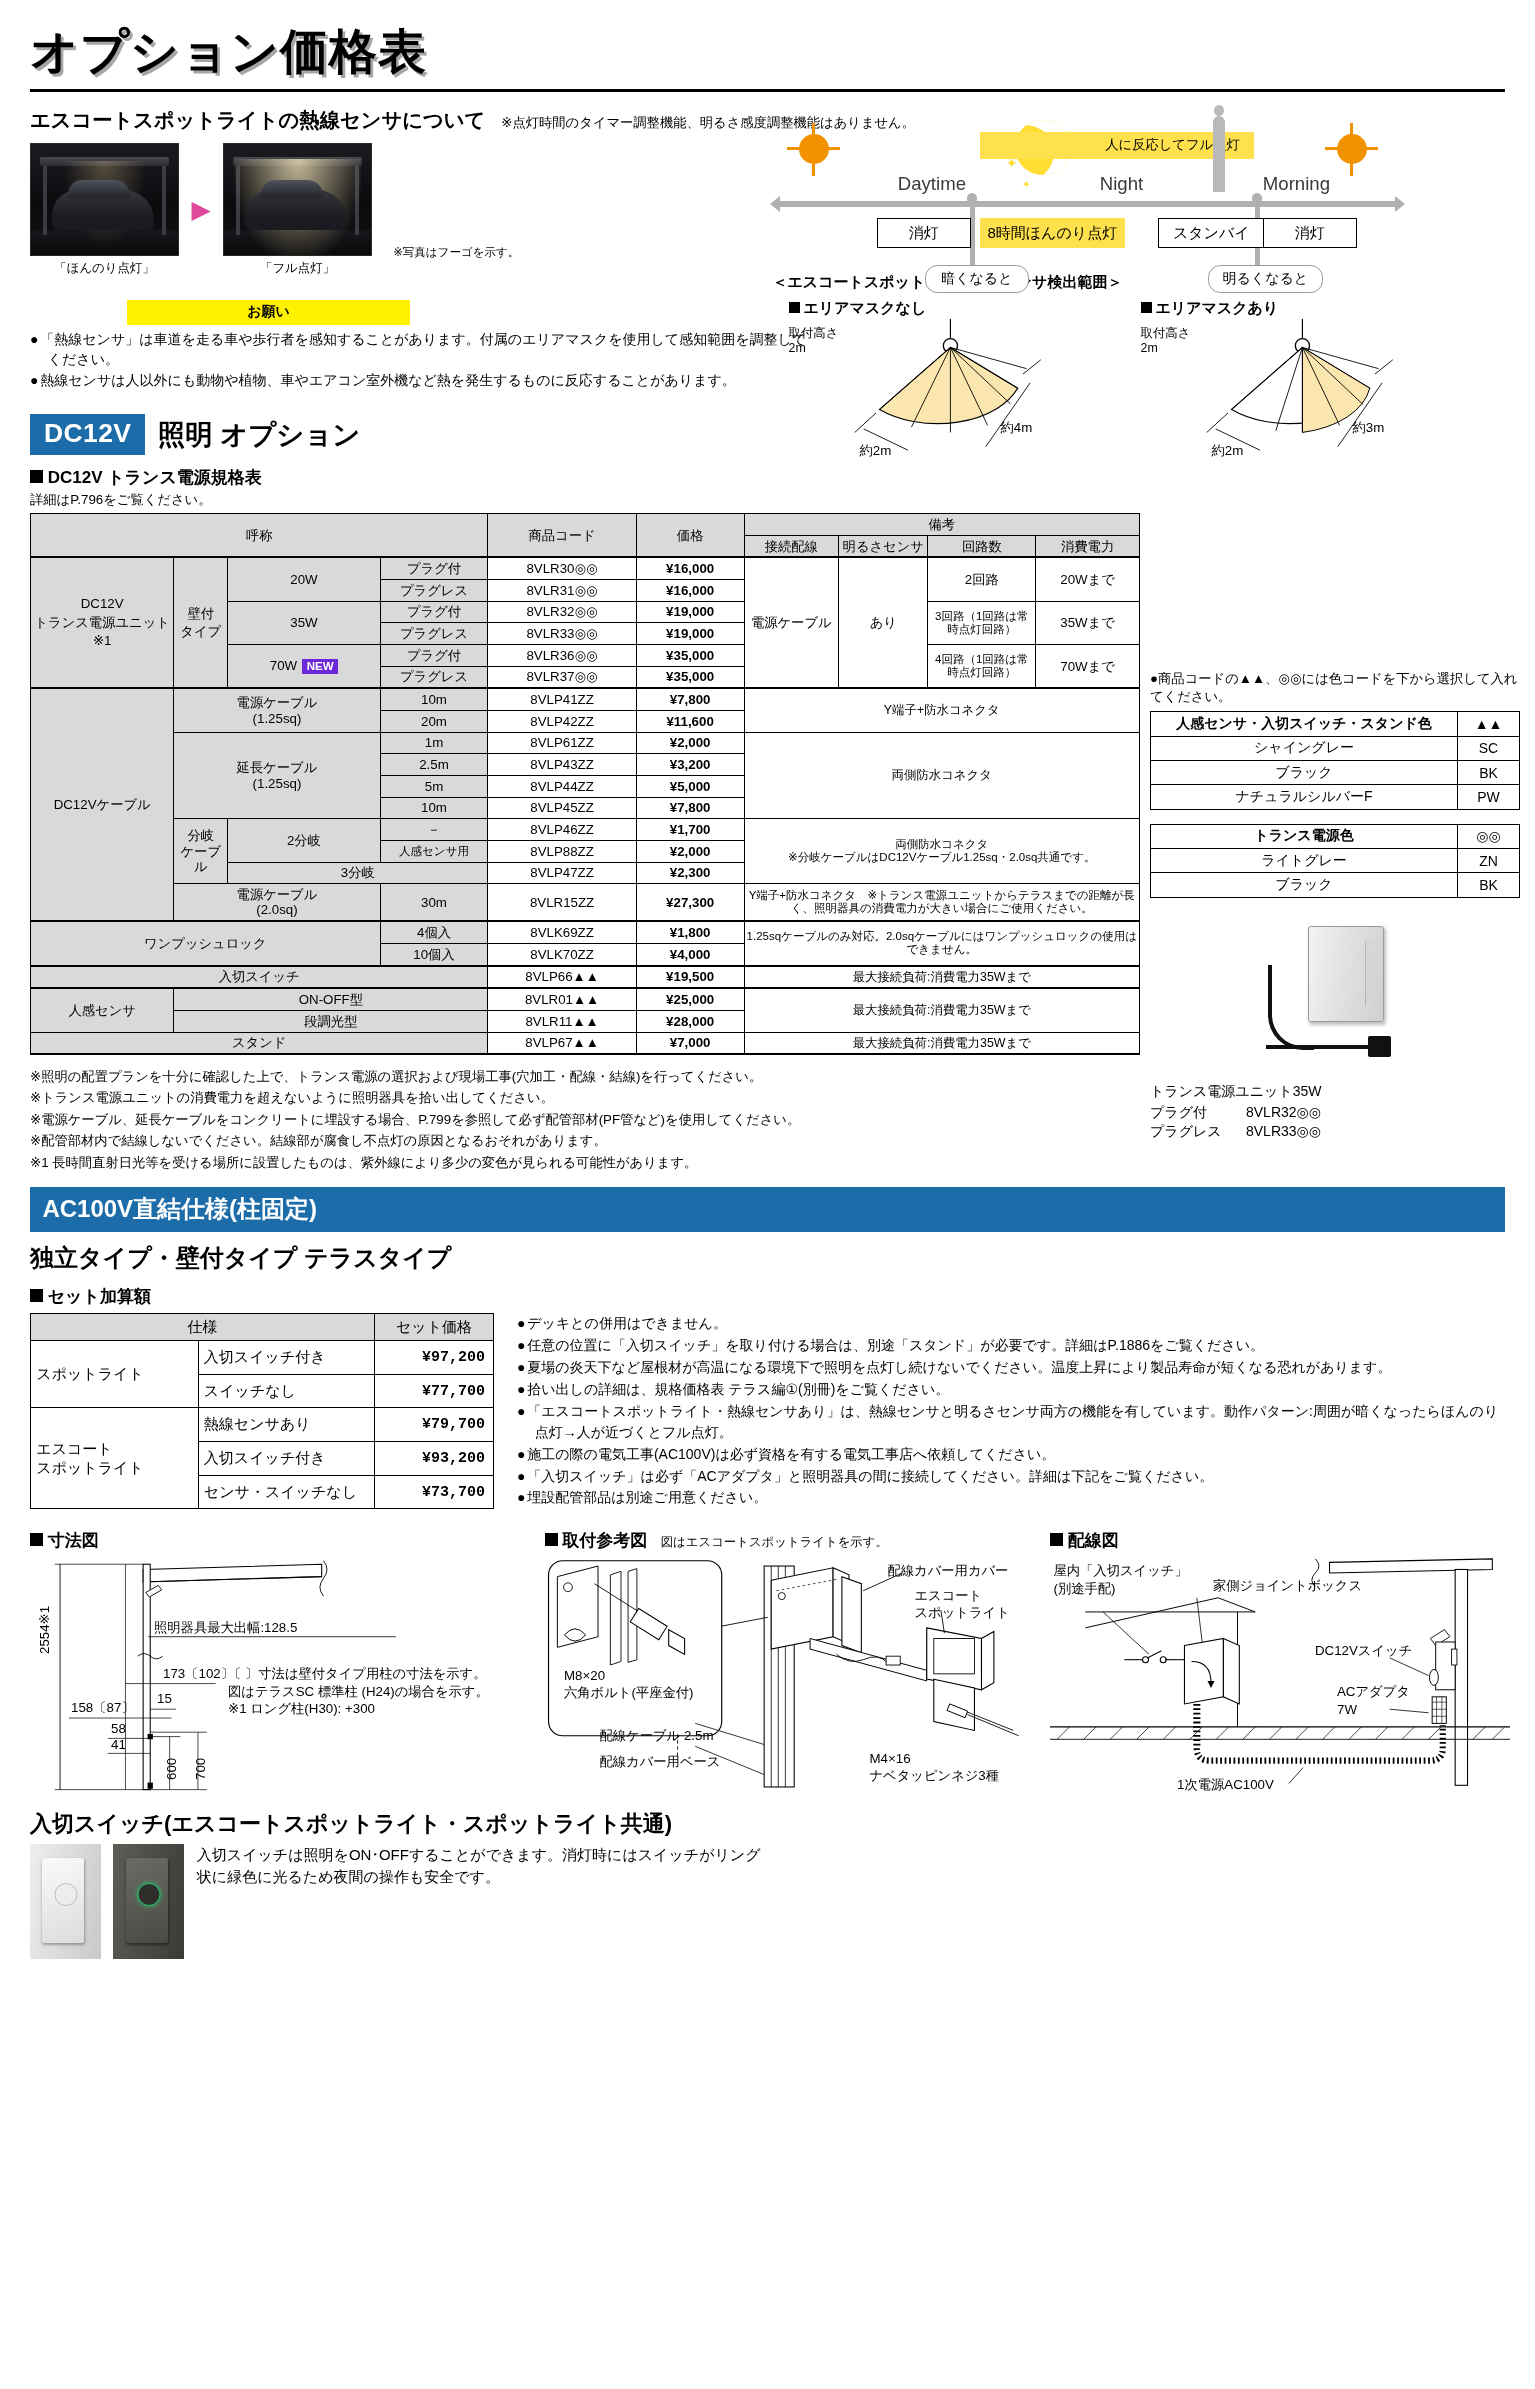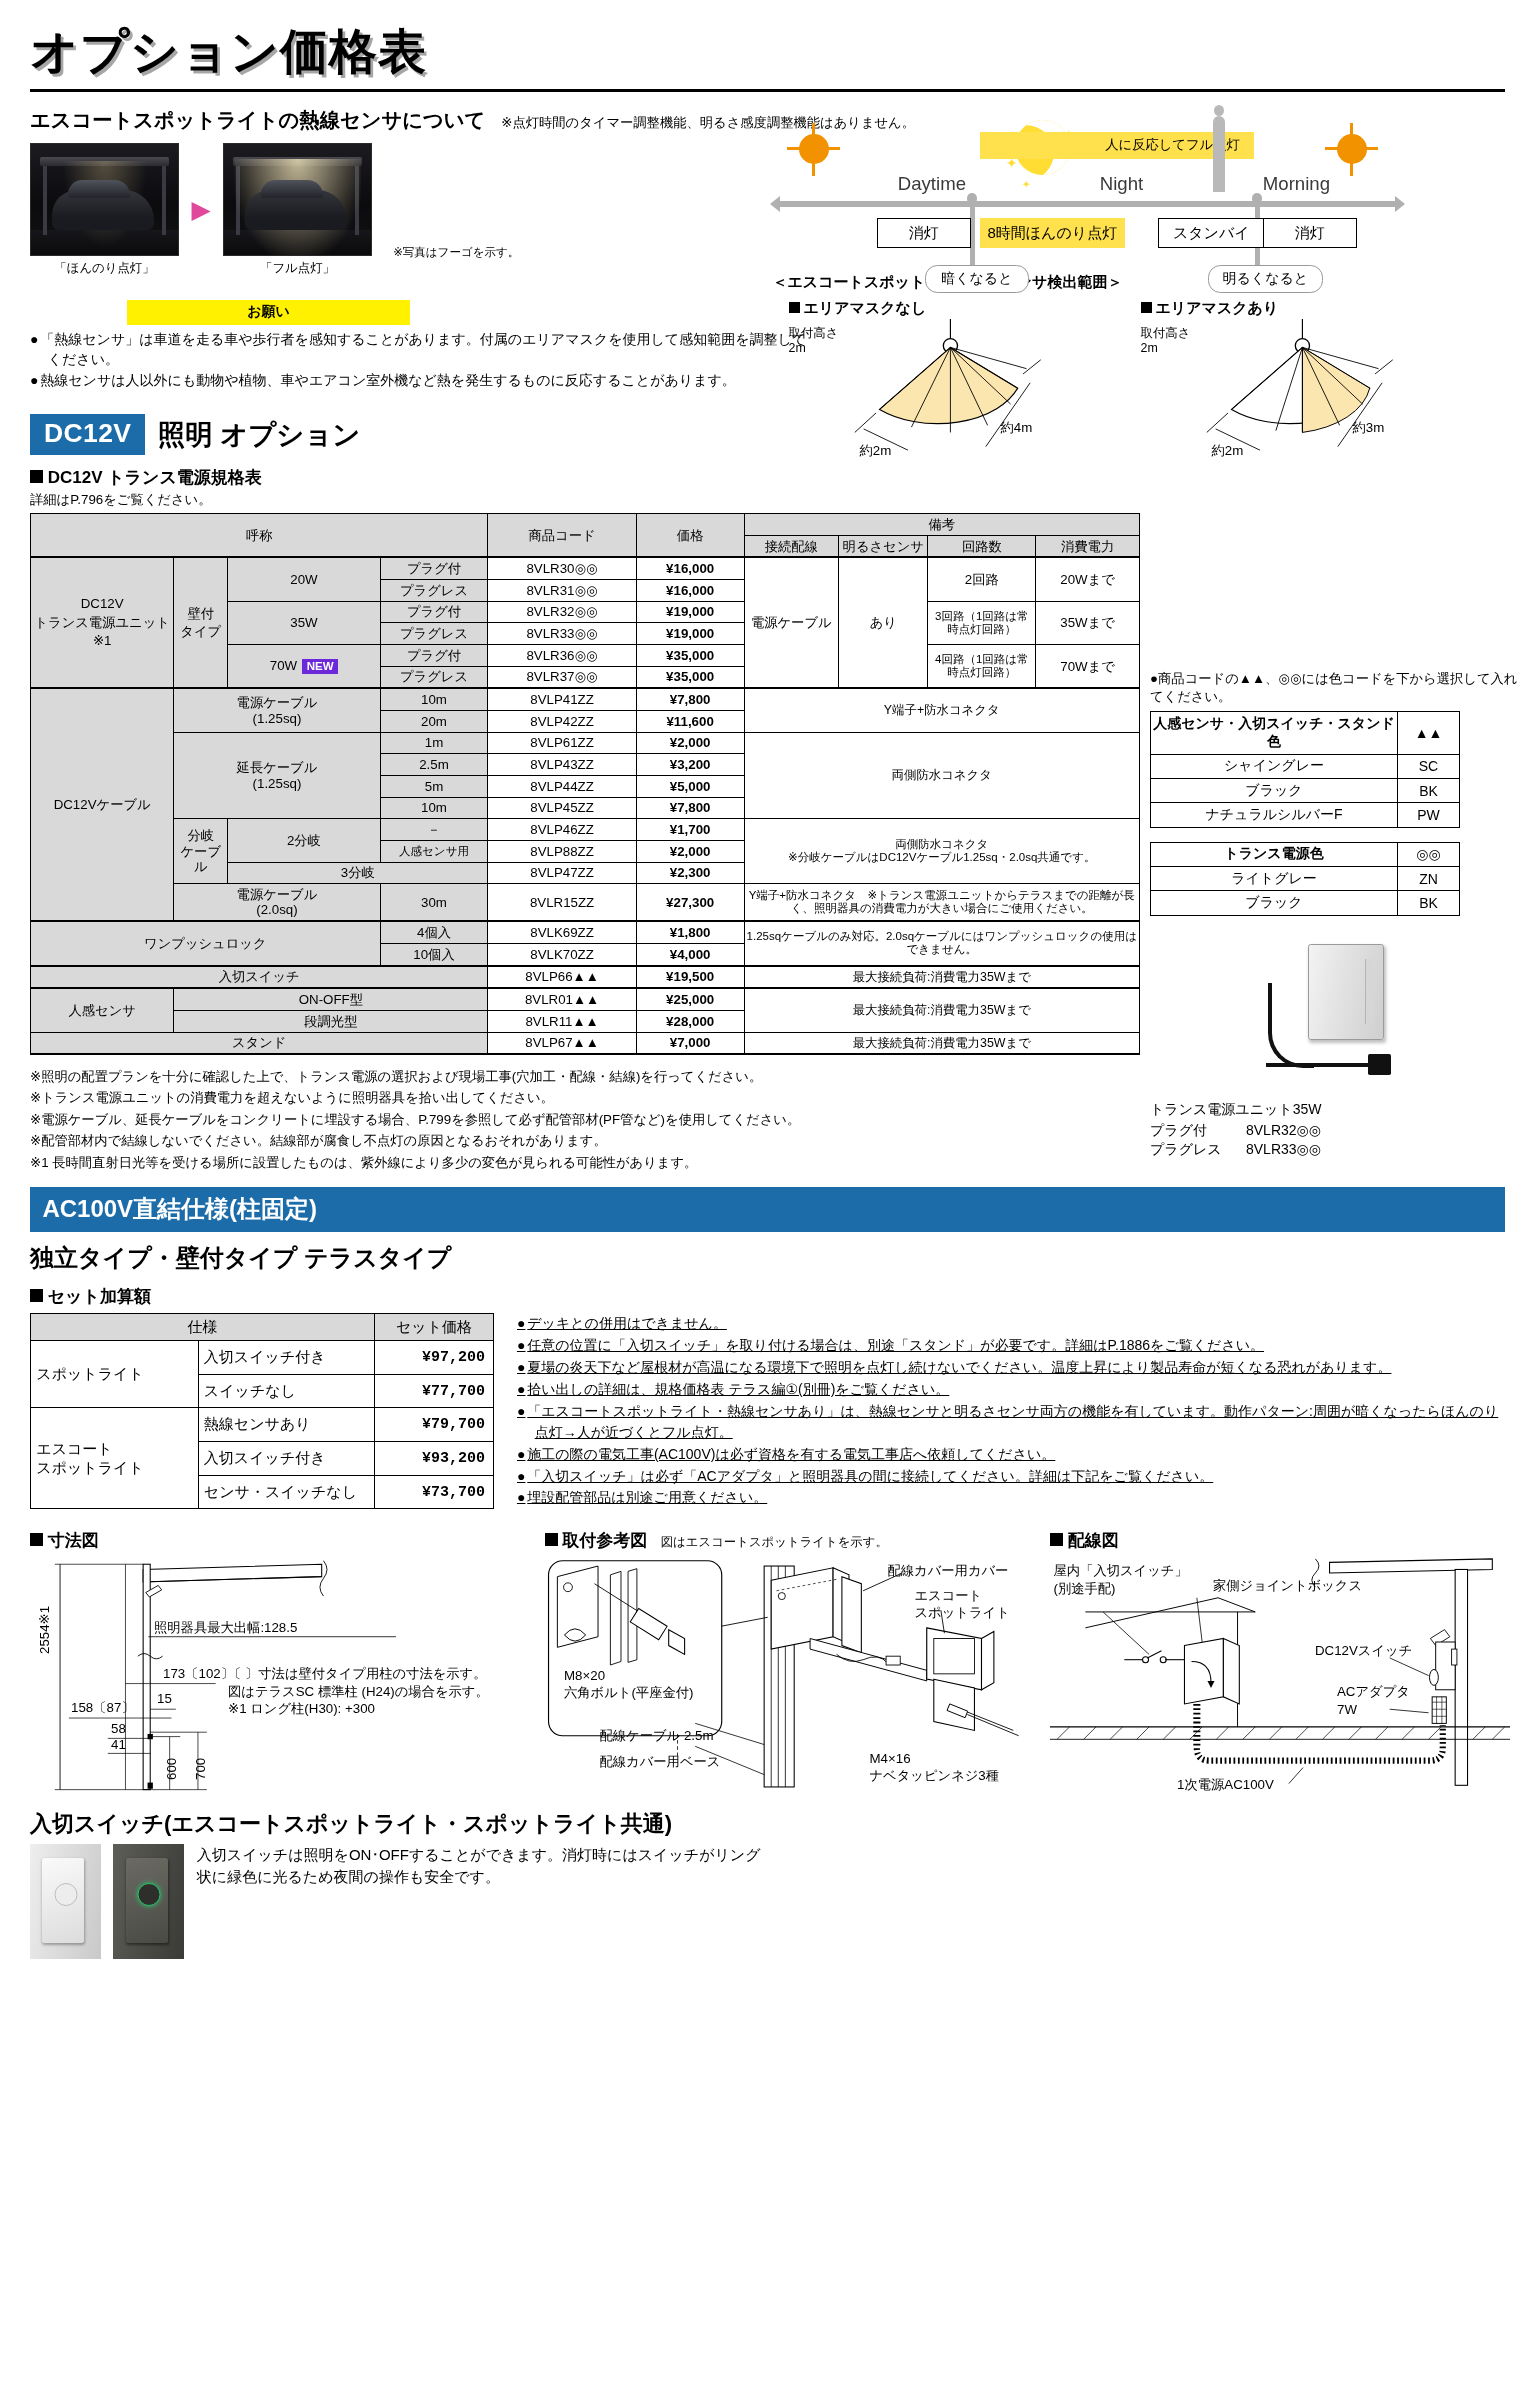--- a/index.html
+++ b/index.html
@@ -160,21 +160,21 @@
   .thick-top { border-top: 2.7px solid #000 !important; }
   .thick-bottom { border-bottom: 2.7px solid #000 !important; }
   .newbadge {
     display:inline-block; background:#6d28d9; color:#fff; font-size:11.5px;
     font-weight:bold; padding: 0.9px 4.4px; margin-left: 5.3px; vertical-align: middle;
   }
 
   
   .rpanel { position:absolute; left: 1150px; top: 670px; width: 371px; }
   .rpanel-lead { font-size: 13.3px; line-height: 1.35; margin-bottom: 5.3px; }
-  table.ct { border-collapse: collapse; width: 310px; font-size: 14px; margin-bottom: 14px; }
+  table.ct { border-collapse: collapse; width: 370px; font-size: 14px; margin-bottom: 14px; }
   table.ct th, table.ct td {
     border: 0.9px solid #000; text-align:center; padding: 2.7px 1.8px; font-weight: normal;
   }
   table.ct thead th { border: 1.8px solid #000; font-weight: bold; }
   table.ct .code { width: 62px; }
   .prod-img-wrap { margin-top: 8.8px; width: 371px; display:flex; justify-content:center; }
   .prod-img {
     width: 203px; height: 168px; position: relative; background: #fff;
   }
   .prod-box {
@@ -215,21 +215,21 @@
   .set-head { font-size: 17px; font-weight: bold; margin-top: 10.6px; }
   .set-head .sq { display:inline-block; width:13.3px; height:13.3px; background:#000; margin-right:4.4px; }
 
   .ac-cols { display:flex; gap: 23px; margin-top: 5.3px; }
   table.set { border-collapse: collapse; width: 464px; font-size: 15px; }
   table.set th, table.set td { border:0.9px solid #000; padding: 3.5px 5.3px; text-align:center; }
   table.set th { background:#d9d9d9; font-weight: normal; }
   table.set td.sl { text-align:left; }
   table.set td.sp { font-weight: bold; text-align:right; padding-right: 8px; font-family: Liberation Mono, monospace; }
   .ac-bullets { font-size: 14px; line-height: 1.5; flex: 1; }
-  .ac-bullets li { list-style:none; padding-left: 17.7px; text-indent:-17.7px; margin-bottom: 0.9px; text-decoration: underline; }
+  .ac-bullets li { list-style:none; padding-left: 17.7px; text-indent:-17.7px; margin-bottom: 0.9px; }
   .ac-bullets li:before { content:"\25CF"; margin-right:1.8px; }
 
   
   .bot-row { display:flex; gap: 19.5px; margin-top: 19.5px; }
   .bot-head { font-size: 17px; font-weight: bold; margin-bottom: 5.3px; }
   .bot-head .sq { display:inline-block; width:13.3px; height:13.3px; background:#000; margin-right:4.4px; }
   .bot-head .sm { font-size: 12.4px; font-weight: normal; margin-left: 8.8px; }
   .drawing { position: relative; background:#fff; }
   .dim-txt { position:absolute; font-size:13.3px; white-space:nowrap; }
 

